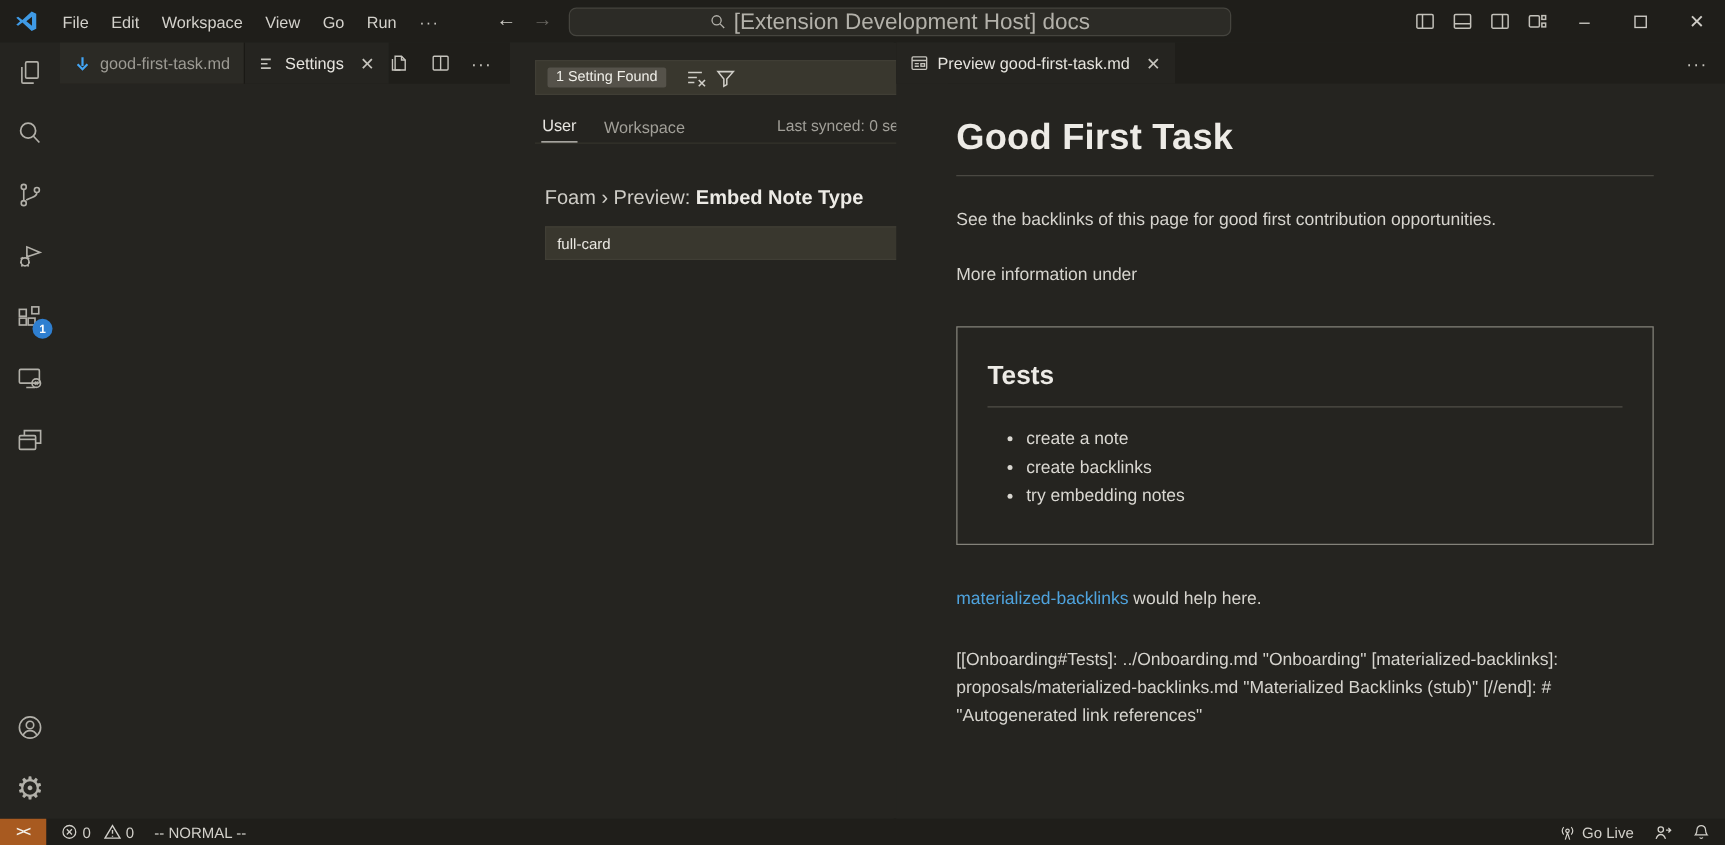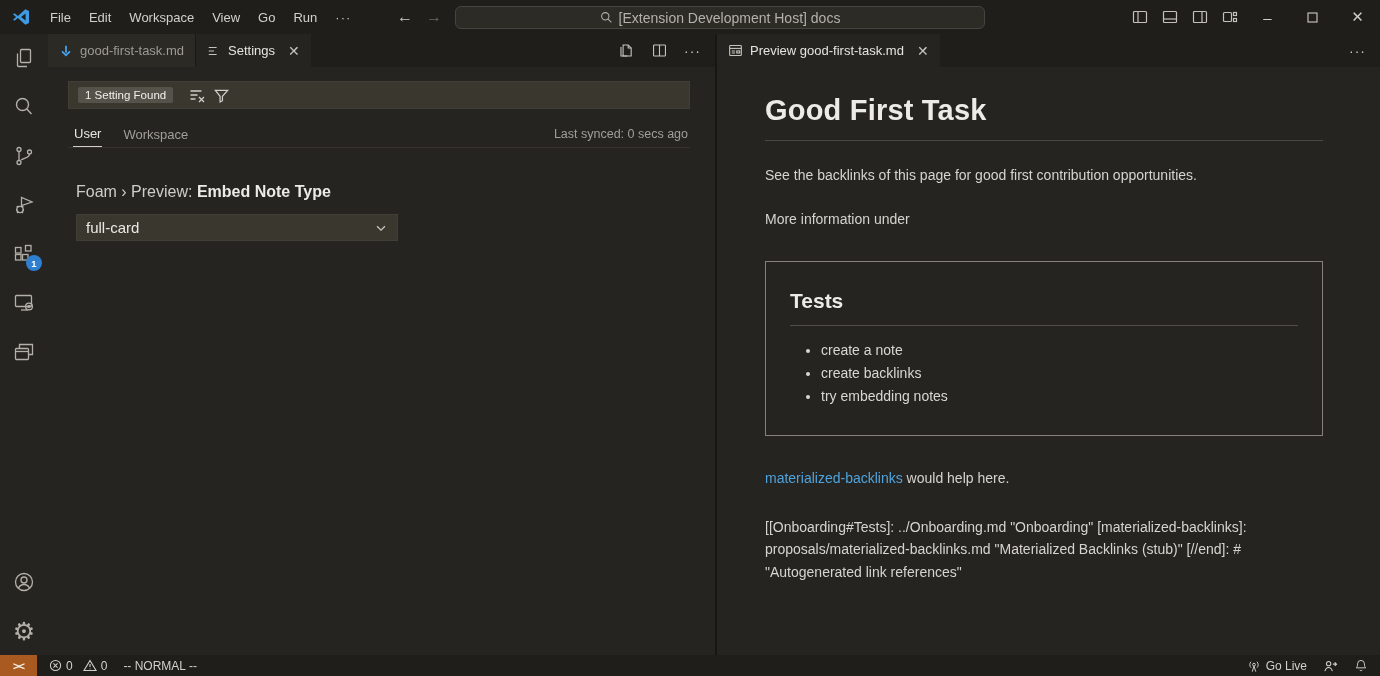--- a/index.html
+++ b/index.html
@@ -14,39 +14,39 @@
   .menus { display:flex; align-items:center; font-size:13px; color:#d3d1cb; }
   .menu-item { padding:0 9px; height:34px; display:flex; align-items:center; cursor:default; }
   .menu-item.overflow { letter-spacing:1px; color:#c9c7c1; }
   .nav-arrows { position:absolute; left:397px; top:0; height:34px; display:flex; align-items:center; gap:13px;
                 font-size:16px; }
   .arrow-back { color:#cfcdc7; }
   .arrow-fwd { color:#66645e; }
   .title-search { position:absolute; left:455px; top:6px; width:530px; height:23px;
                   background:#2c2b26; border:1px solid #45443e; border-radius:6px;
                   display:flex; align-items:center; justify-content:center; gap:6px;
-                  font-size:14px; color:#b3b1aa; }
+                  font-size:18px; color:#b3b1aa; }
   .win-controls { position:absolute; right:0; top:0; height:34px; display:flex; align-items:center; }
   .layout-ic { width:30px; height:34px; display:flex; align-items:center; justify-content:center; color:#c3c1ba; }
   .win-btn { width:45px; height:34px; display:flex; align-items:center; justify-content:center; color:#cfcdc7; font-size:15px; }
 
   
   .main { position:absolute; top:34px; left:0; right:0; bottom:21px; display:flex; }
 
   .activitybar { width:48px; display:flex; flex-direction:column; align-items:center;
                  padding:12px 0 12px 0; gap:25px; color:#b2b0a9; flex:0 0 auto; }
   .ab-icon { width:24px; height:24px; position:relative; display:flex; align-items:center; justify-content:center; }
   .ab-badge { position:absolute; right:-6px; bottom:-5px; min-width:16px; height:16px; border-radius:50%;
               background:#2f7fd0; color:#fff; font-size:9.5px; font-weight:700;
               display:flex; align-items:center; justify-content:center; }
   .ab-spacer { flex:1; }
   .gear-glyph { font-size:25px; line-height:24px; color:#b2b0a9; }
 
   
-  .group-left { width:669px; flex:0 0 auto; display:flex; flex-direction:column; border-right:2px solid #161612; }
+  .group-left { width:669px; flex:0 0 auto; display:flex; flex-direction:row; border-right:2px solid #161612; }
   .group-right { flex:1; display:flex; flex-direction:column; }
   .tabstrip { height:33px; background:#1f1e1a; display:flex; align-items:stretch; flex:0 0 auto; }
   .tab { display:flex; align-items:center; gap:7px; padding:0 11px; font-size:13px; cursor:default; }
   .tab.inactive { background:#2b2a25; color:#9d9b94; border-right:1px solid #1a1915; }
   .tab.active { background:#252420; color:#e6e4de; }
   .tab .close-x { margin-left:6px; font-size:14px; color:#c6c4bd; }
   .editor-actions { margin-left:auto; display:flex; align-items:center; gap:16px; padding-right:14px; color:#c6c4bd; }
   .dots { letter-spacing:1px; font-size:14px; color:#c6c4bd; }
 
   
@@ -61,21 +61,21 @@
                border-bottom:1px solid #35332b; padding-left:5px; }
   .scope-tab { font-size:13px; padding:5px 1px; margin-right:20px; }
   .scope-tab.active { color:#e8e6e1; border-bottom:1px solid #cfcdc7; }
   .scope-tab.idle { color:#a19f98; }
   .last-synced { margin-left:auto; font-size:12.5px; color:#a19f98; padding-bottom:6px; padding-right:2px; }
   .setting-item { margin-top:35px; padding-left:8px; }
   .setting-label { font-size:16px; color:#cfcdc7; }
   .setting-name { font-weight:700; color:#edebe6; }
   .setting-select { margin-top:13px; width:322px; height:27px; background:#39372e; border:1px solid #403e35;
                     display:flex; align-items:center; justify-content:space-between; padding:0 9px;
-                    font-size:15px; color:#eae8e2; }
+                    font-size:12px; color:#eae8e2; }
   .chev { color:#c6c4bd; }
 
   
   .preview-body { flex:1; background:#252420; padding:27px 0 0 48px; overflow:hidden; }
   .preview-content { width:558px; }
   .md-h1 { font-size:29px; font-weight:600; color:#edebe6; letter-spacing:.2px; }
   .md-hr { border:none; border-top:1px solid #4a4842; margin-top:13px; }
   .md-p { margin-top:24px; font-size:14px; color:#d6d4ce; line-height:1.45; }
   .md-card { margin-top:31px; border:1px solid #84827a; padding:17px 24px 24px 24px; }
   .md-h2 { font-size:21px; font-weight:700; color:#edebe6; margin-top:10px; }

